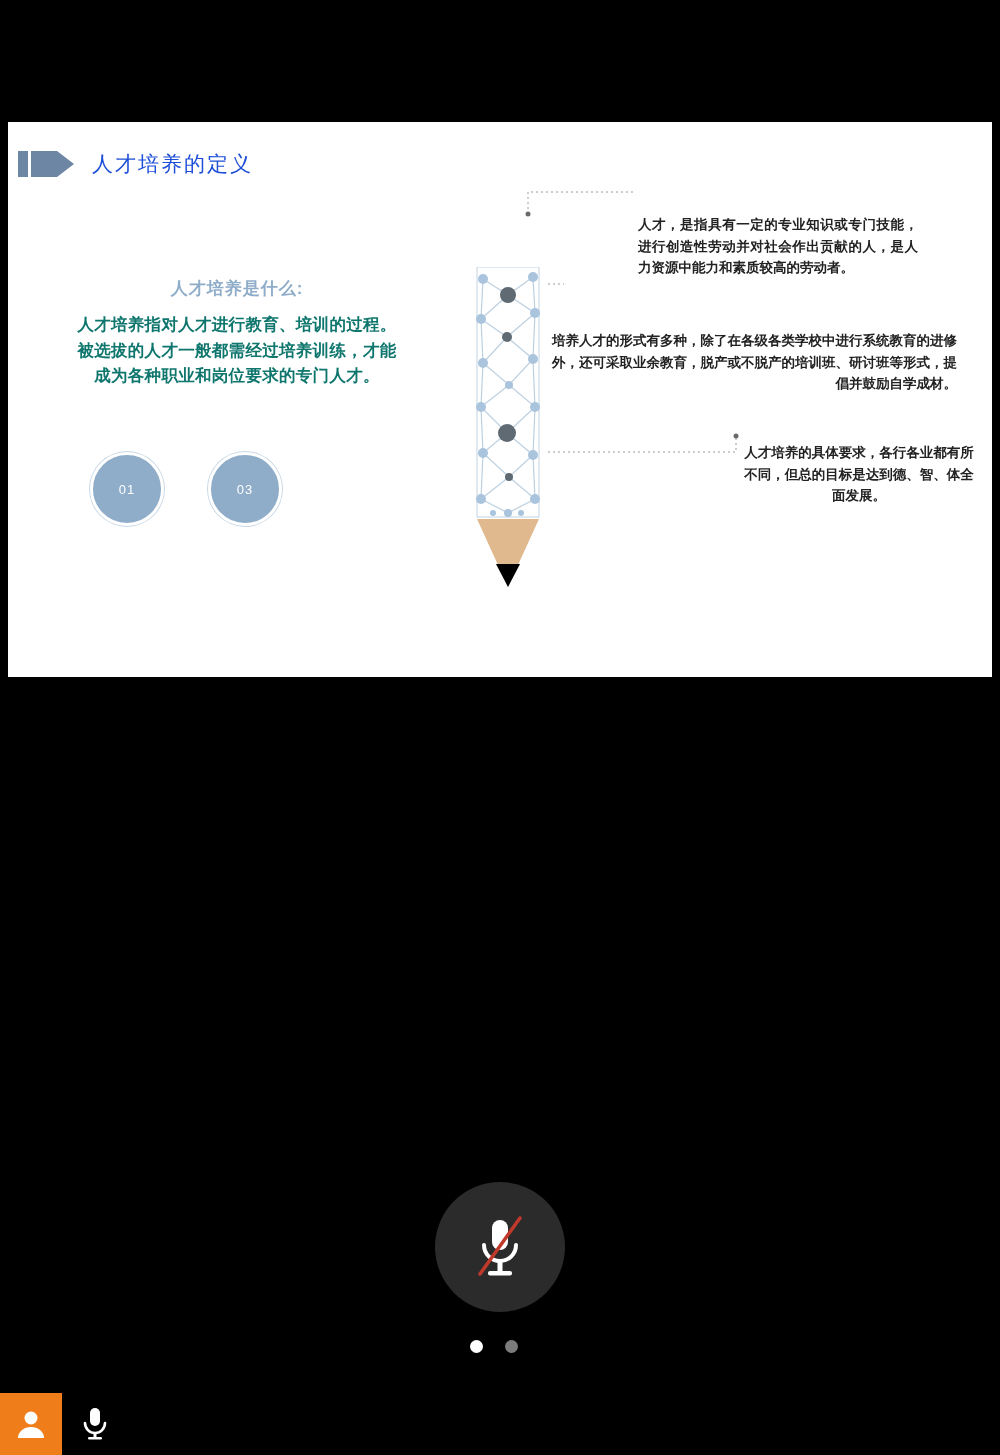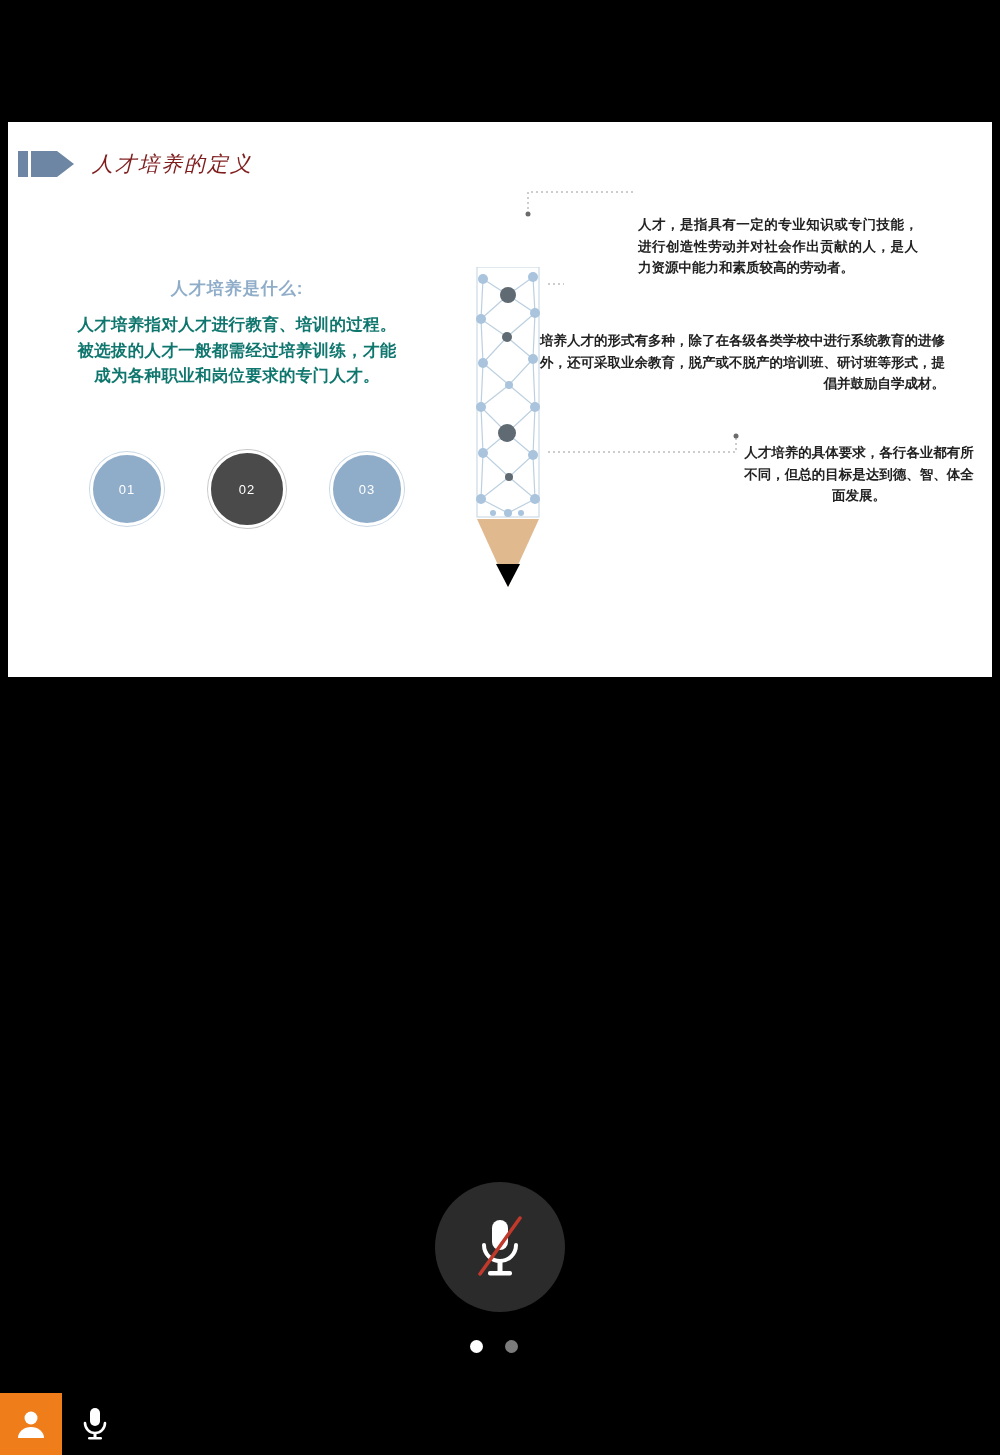--- a/index.html
+++ b/index.html
@@ -34,23 +34,22 @@
   .tm-arrow {
     width: 0; height: 0;
     border-top: 13px solid transparent;
     border-bottom: 13px solid transparent;
     border-left: 17px solid #6c86a4;
   }
   .slide-title {
     margin-left: 18px;
     font-size: 21px;
     letter-spacing: 2px;
-    color: #7f1d1d;
+    color: #1d4ed8;
     font-weight: 500;
-    font-style: italic;
   }
 
   
   .left-block { position: absolute; left: 64px; top: 155px; width: 330px; text-align: center; }
   .left-head {
     font-size: 17px; font-weight: bold; color: #8fadc9;
     letter-spacing: 1px; margin-bottom: 12px;
   }
   .left-body {
     font-size: 16.5px; line-height: 1.55; color: #0f766e; font-weight: bold;
@@ -68,21 +67,21 @@
   .circle.blue { background: #8fadc9; box-shadow: 0 0 0 1px #c8d7e4; }
   .circle.dark { background: #4a4a4a; box-shadow: 0 0 0 1px #c8c8c8; width: 78px; height: 78px; margin-top: -2px; }
 
   
   .pencil-wrap { position: absolute; left: 455px; top: 145px; width: 90px; height: 340px; }
   .pencil-svg { position: absolute; left: 0; top: 0; }
 
   
   .rp { position: absolute; font-size: 13.5px; font-weight: bold; color: #222; line-height: 1.6; text-align: justify; }
   .rp1 { left: 630px; top: 92px; width: 280px; }
-  .rp2 { left: 527px; top: 208px; width: 410px; text-align: right; }
+  .rp2 { left: 539px; top: 208px; width: 410px; text-align: right; }
   .rp3 { left: 735px; top: 320px; width: 232px; text-align: center; }
 
   
   .conn { position: absolute; pointer-events: none; }
 
   
   .mic-button {
     position: absolute; left: 435px; top: 1182px;
     width: 130px; height: 130px; border-radius: 50%;
     background: #2b2b2b;
@@ -123,23 +122,20 @@
     </div>
 
     <div class="left-block">
       <div class="left-head">人才培养是什么:</div>
       <div class="left-body">人才培养指对人才进行教育、培训的过程。被选拔的人才一般都需经过培养训练，才能成为各种职业和岗位要求的专门人才。</div>
     </div>
 
     <div class="circles">
       <div class="circle blue">
         <span>01</span>
-      </div>
-      <div class="circle dark">
-        <span>02</span>
       </div>
       <div class="circle blue">
         <span>03</span>
       </div>
     </div>
 
     <div class="pencil-wrap">
       <svg class="pencil-svg" width="90" height="340" viewBox="0 0 90 340">
 
         <rect x="14" y="0" width="62" height="250" fill="#ffffff" stroke="#c3d3e1" stroke-width="1"></rect>

